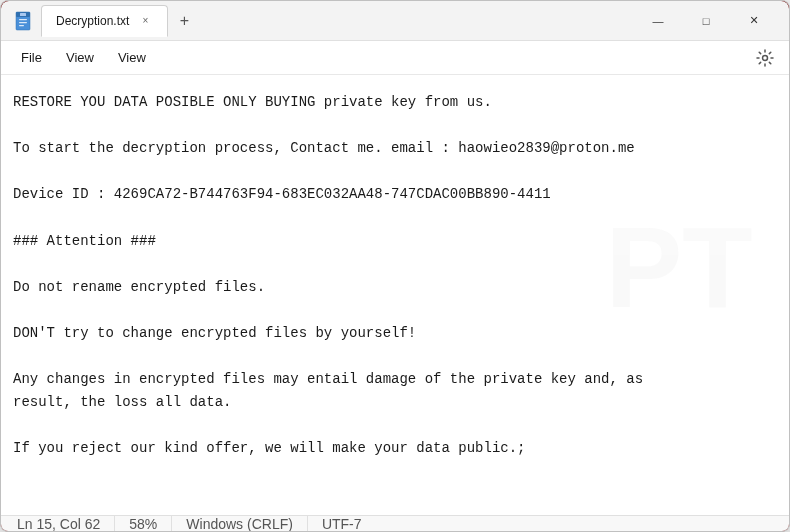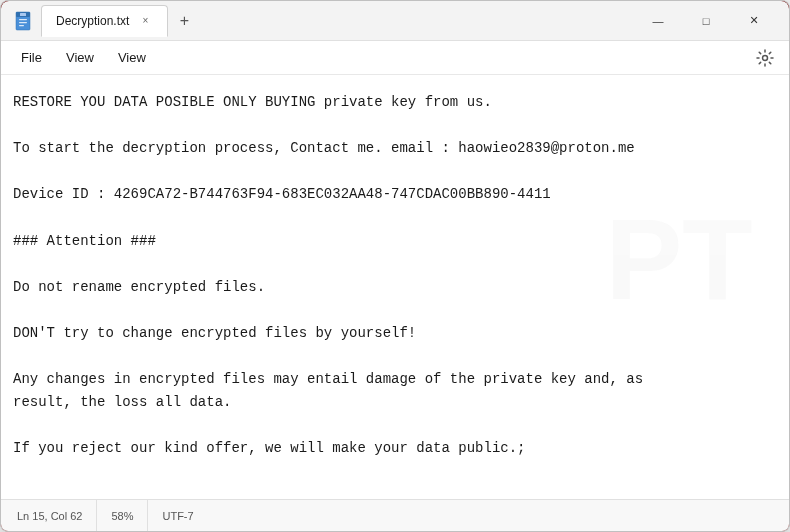--- a/index.html
+++ b/index.html
@@ -180,27 +180,27 @@
       z-index: 0;
     }
 
     .watermark svg {
       width: 160px;
       height: 160px;
     }
 
     
     .status-bar {
-      height: 32px;
+      height: 16px;
       background: #f8f8f8;
       border-top: 1px solid #e0e0e0;
       display: flex;
       align-items: center;
       padding: 0 16px;
-      font-size: 11px;
+      font-size: 14px;
       color: #555;
       flex-shrink: 0;
     }
 
     .status-item {
       padding: 0 14px;
       border-right: 1px solid #e0e0e0;
       height: 100%;
       display: flex;
       align-items: center;
@@ -281,16 +281,17 @@
 
 Any changes in encrypted files may entail damage of the private key and, as
 result, the loss all data.
 
 If you reject our kind offer, we will make your data public.;</div>
   </div>
 
   <div class="status-bar">
     <div class="status-item">Ln 15, Col 62</div>
     <div class="status-item">58%</div>
+    <div class="status-item">Windows (CRLF)</div>
     <div class="status-item">UTF-7</div>
   </div>
 
 </div>
 
 </body></html>

